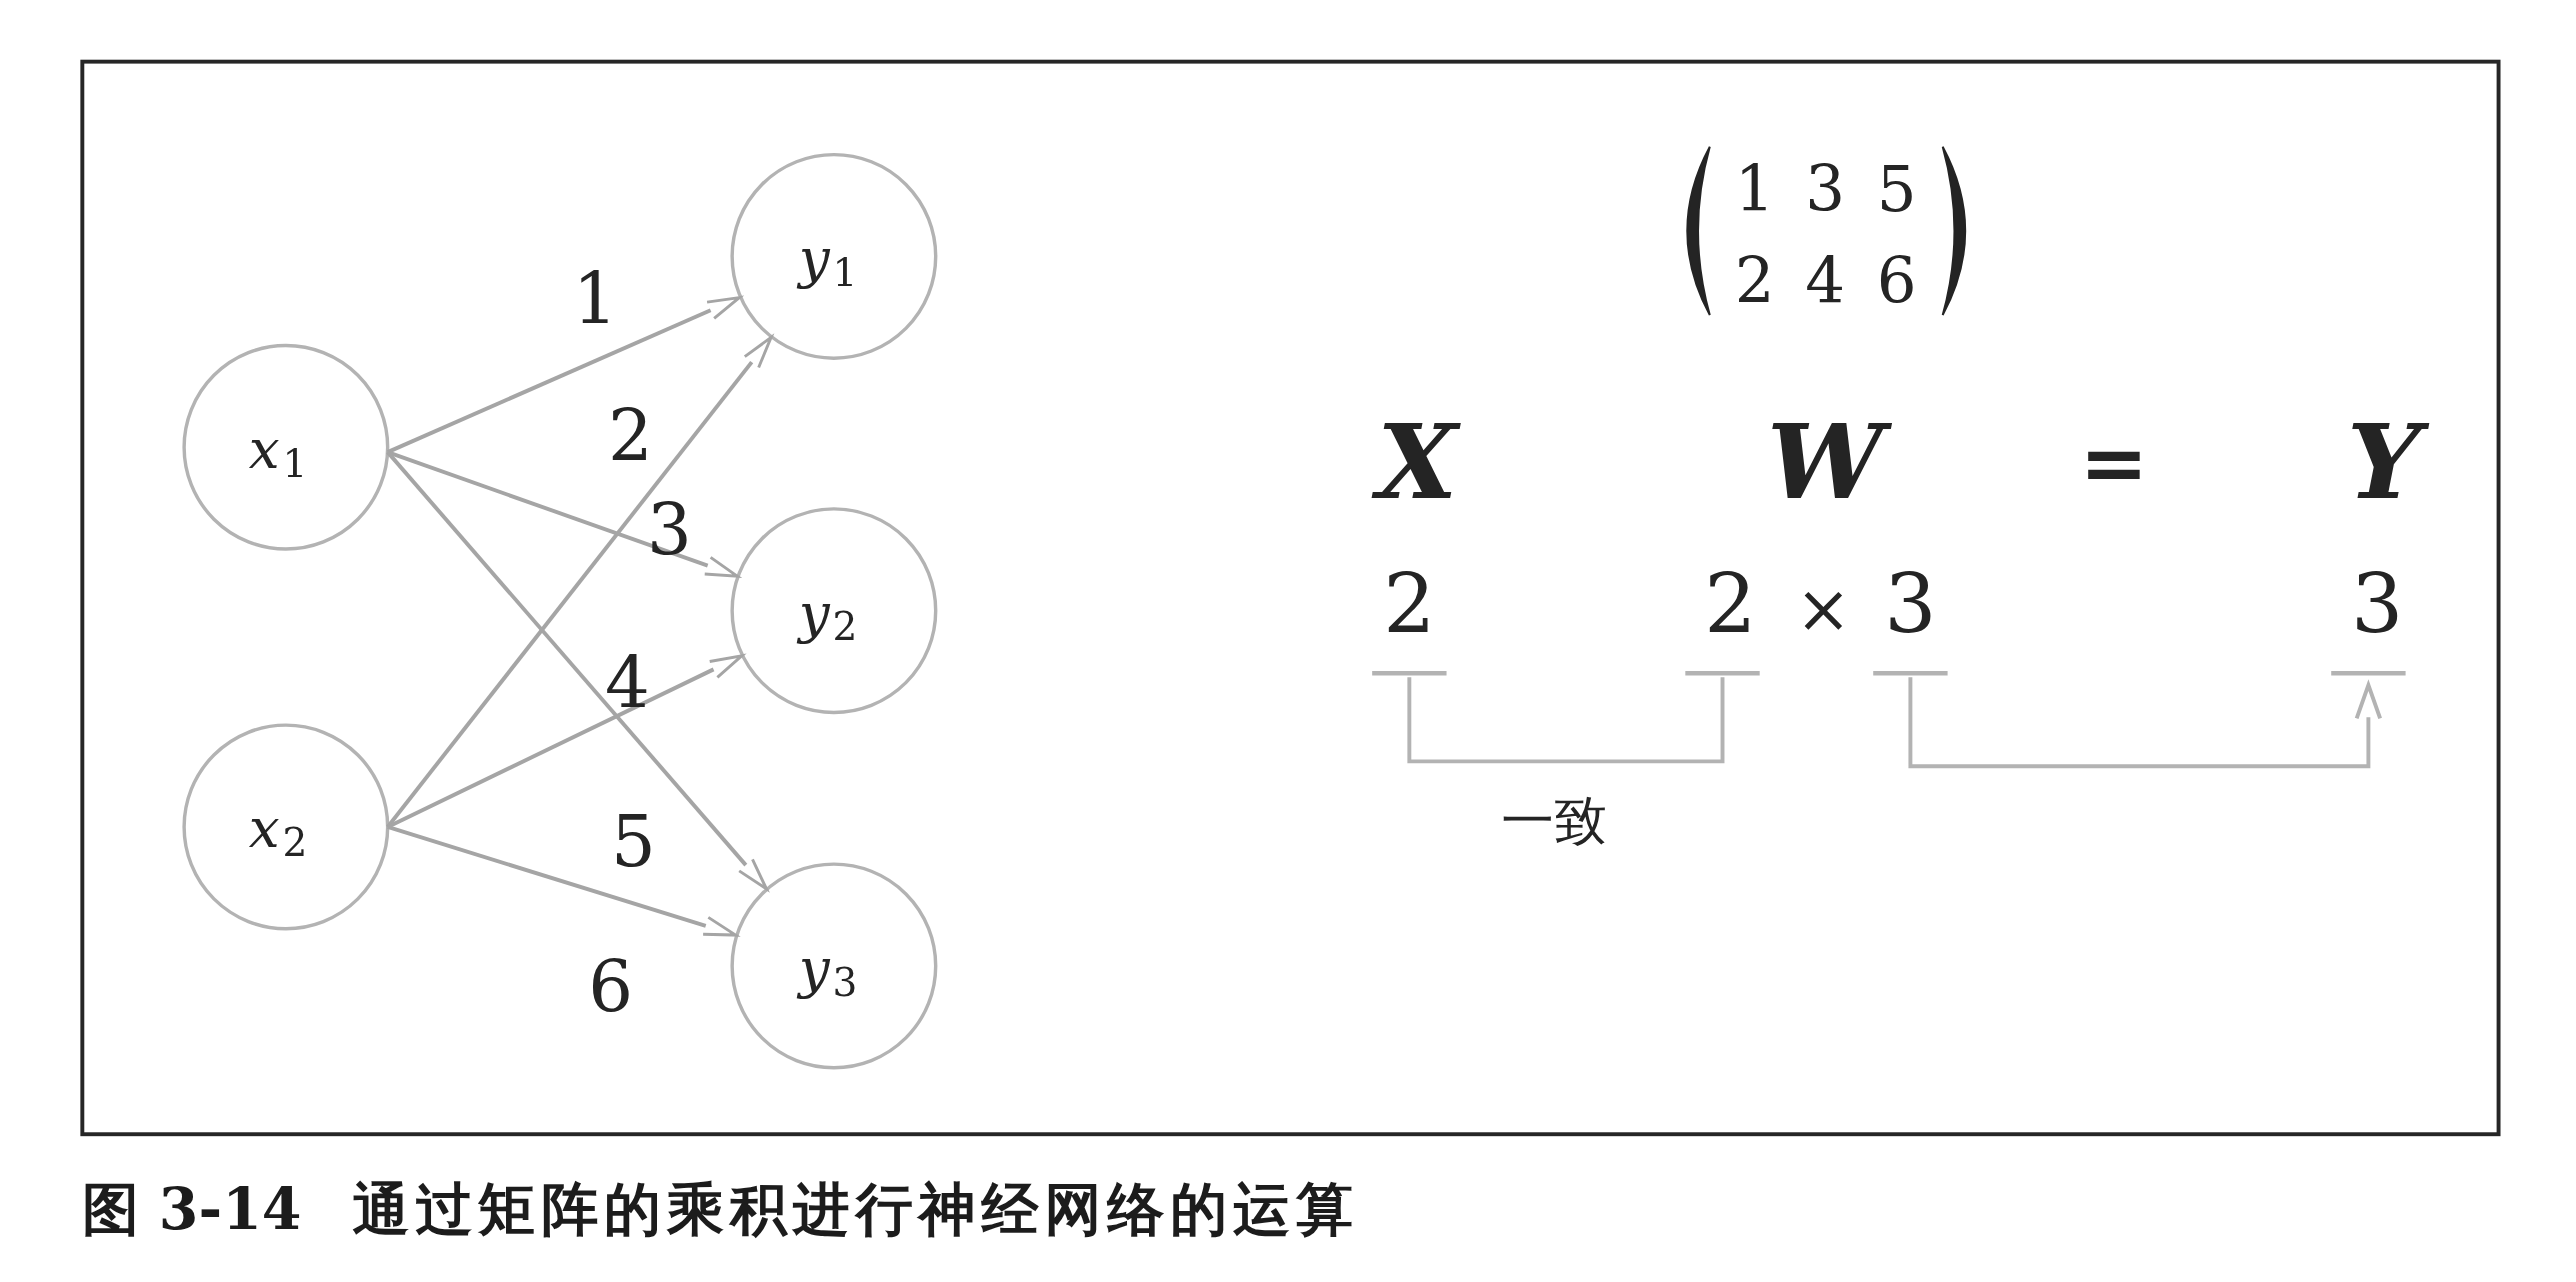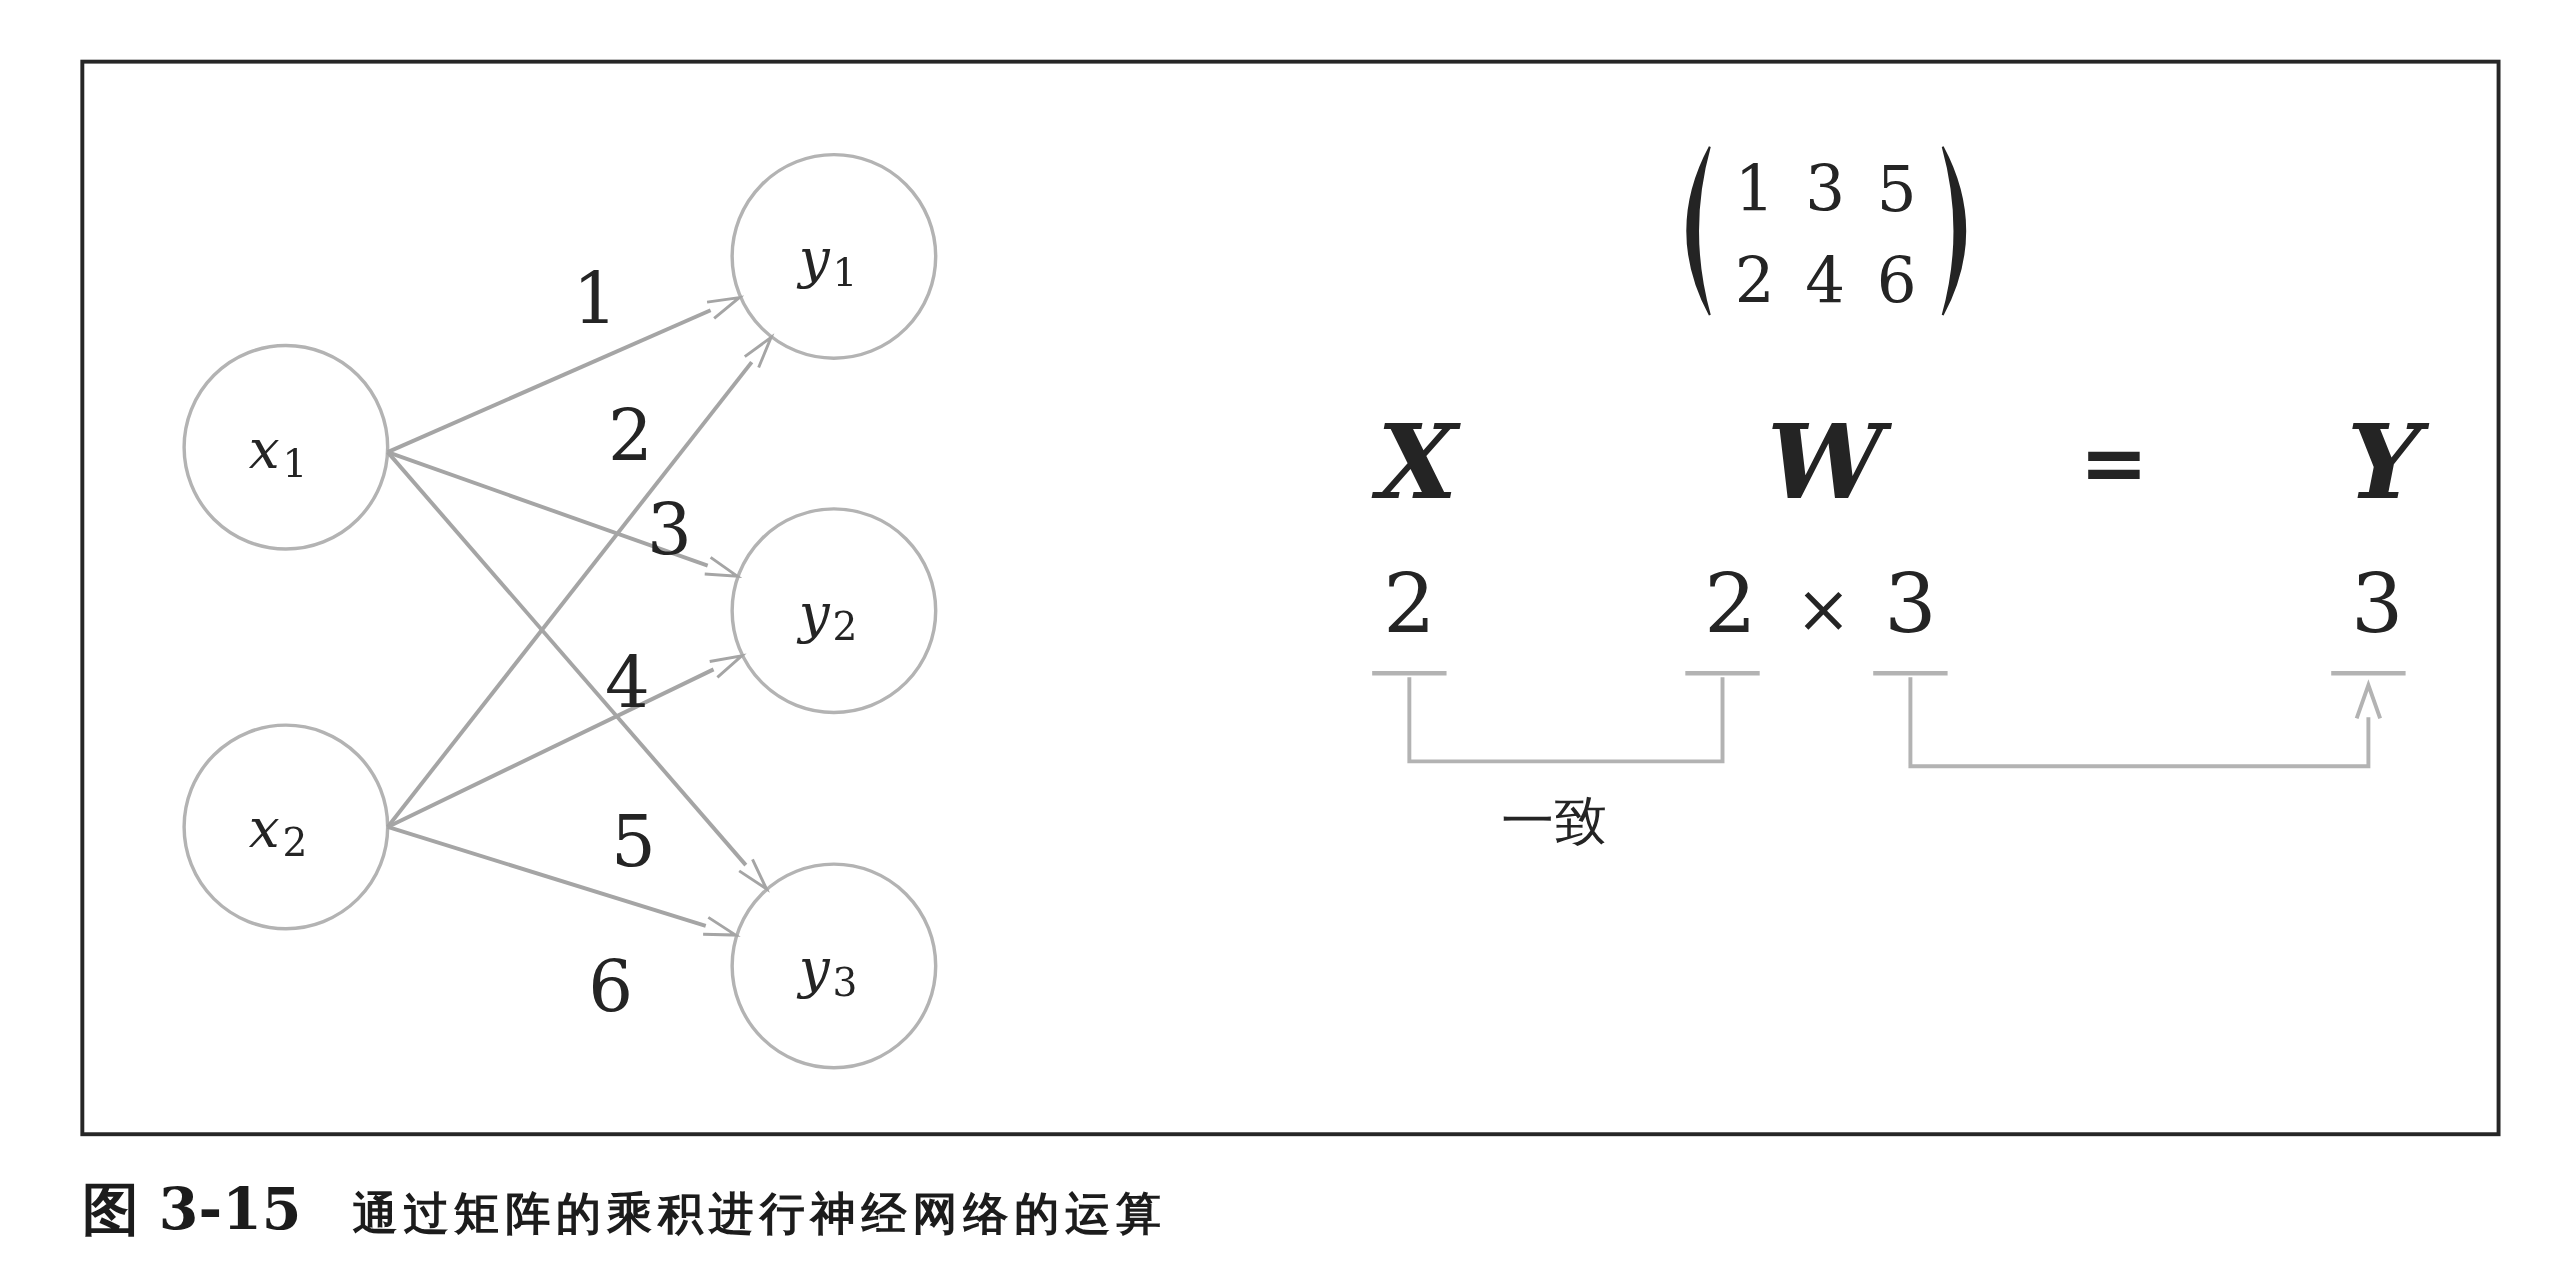--- a/index.html
+++ b/index.html
@@ -20,21 +20,21 @@
   .dim-num{font-size:84px;text-anchor:middle;}
   .dim-times{font-size:68px;text-anchor:middle;}
   .tick{stroke:#b3b3b3;stroke-width:4.5px;}
   .bracket{stroke:#b3b3b3;stroke-width:4px;fill:none;}
   .match-label{font-size:54px;text-anchor:middle;
        font-family:"DejaVu Sans","Liberation Sans",sans-serif;}
   .caption{position:absolute;left:82px;top:1172px;white-space:nowrap;
        color:#1c1c1c;display:flex;align-items:baseline;}
   .caption-label{font-size:57px;font-weight:bold;
        font-family:"DejaVu Serif","Liberation Serif",serif;}
-  .caption-title{font-size:45px;font-weight:bold;margin-left:51px;letter-spacing:5.9px;
+  .caption-title{font-size:57px;font-weight:bold;margin-left:51px;letter-spacing:5.9px;
        font-family:"DejaVu Sans","Liberation Sans",sans-serif;}
 </style>
 </head>
 <body>
 
 <div class="canvas">
   <svg width="2576" height="1282" viewBox="0 0 2632 1310">
     <defs>
       <marker id="arrowhead" markerUnits="userSpaceOnUse" markerWidth="40" markerHeight="30" viewBox="0 0 40 30" refX="2" refY="15" orient="auto">
         <path d="M2,6 L34,15 L2,24" fill="none" stroke="#a5a5a5" stroke-width="3"></path>
@@ -106,17 +106,17 @@
       <polyline class="bracket" points="1440,692 1440,778 1760,778 1760,692"></polyline>
 
       <polyline class="bracket" points="1952,692 1952,783 2420,783 2420,733"></polyline>
       <polyline class="bracket" points="2408,734 2420,700 2432,734" stroke-width="3"></polyline>
 
       <text class="match-label" x="1588" y="838" dominant-baseline="central">一致</text>
     </g>
   </svg>
 
   <div class="caption">
-    <span class="caption-label">图 3-15</span>
+    <span class="caption-label">图 3-14</span>
     <span class="caption-title">通过矩阵的乘积进行神经网络的运算</span>
   </div>
 </div>
 
 
 </body></html>

